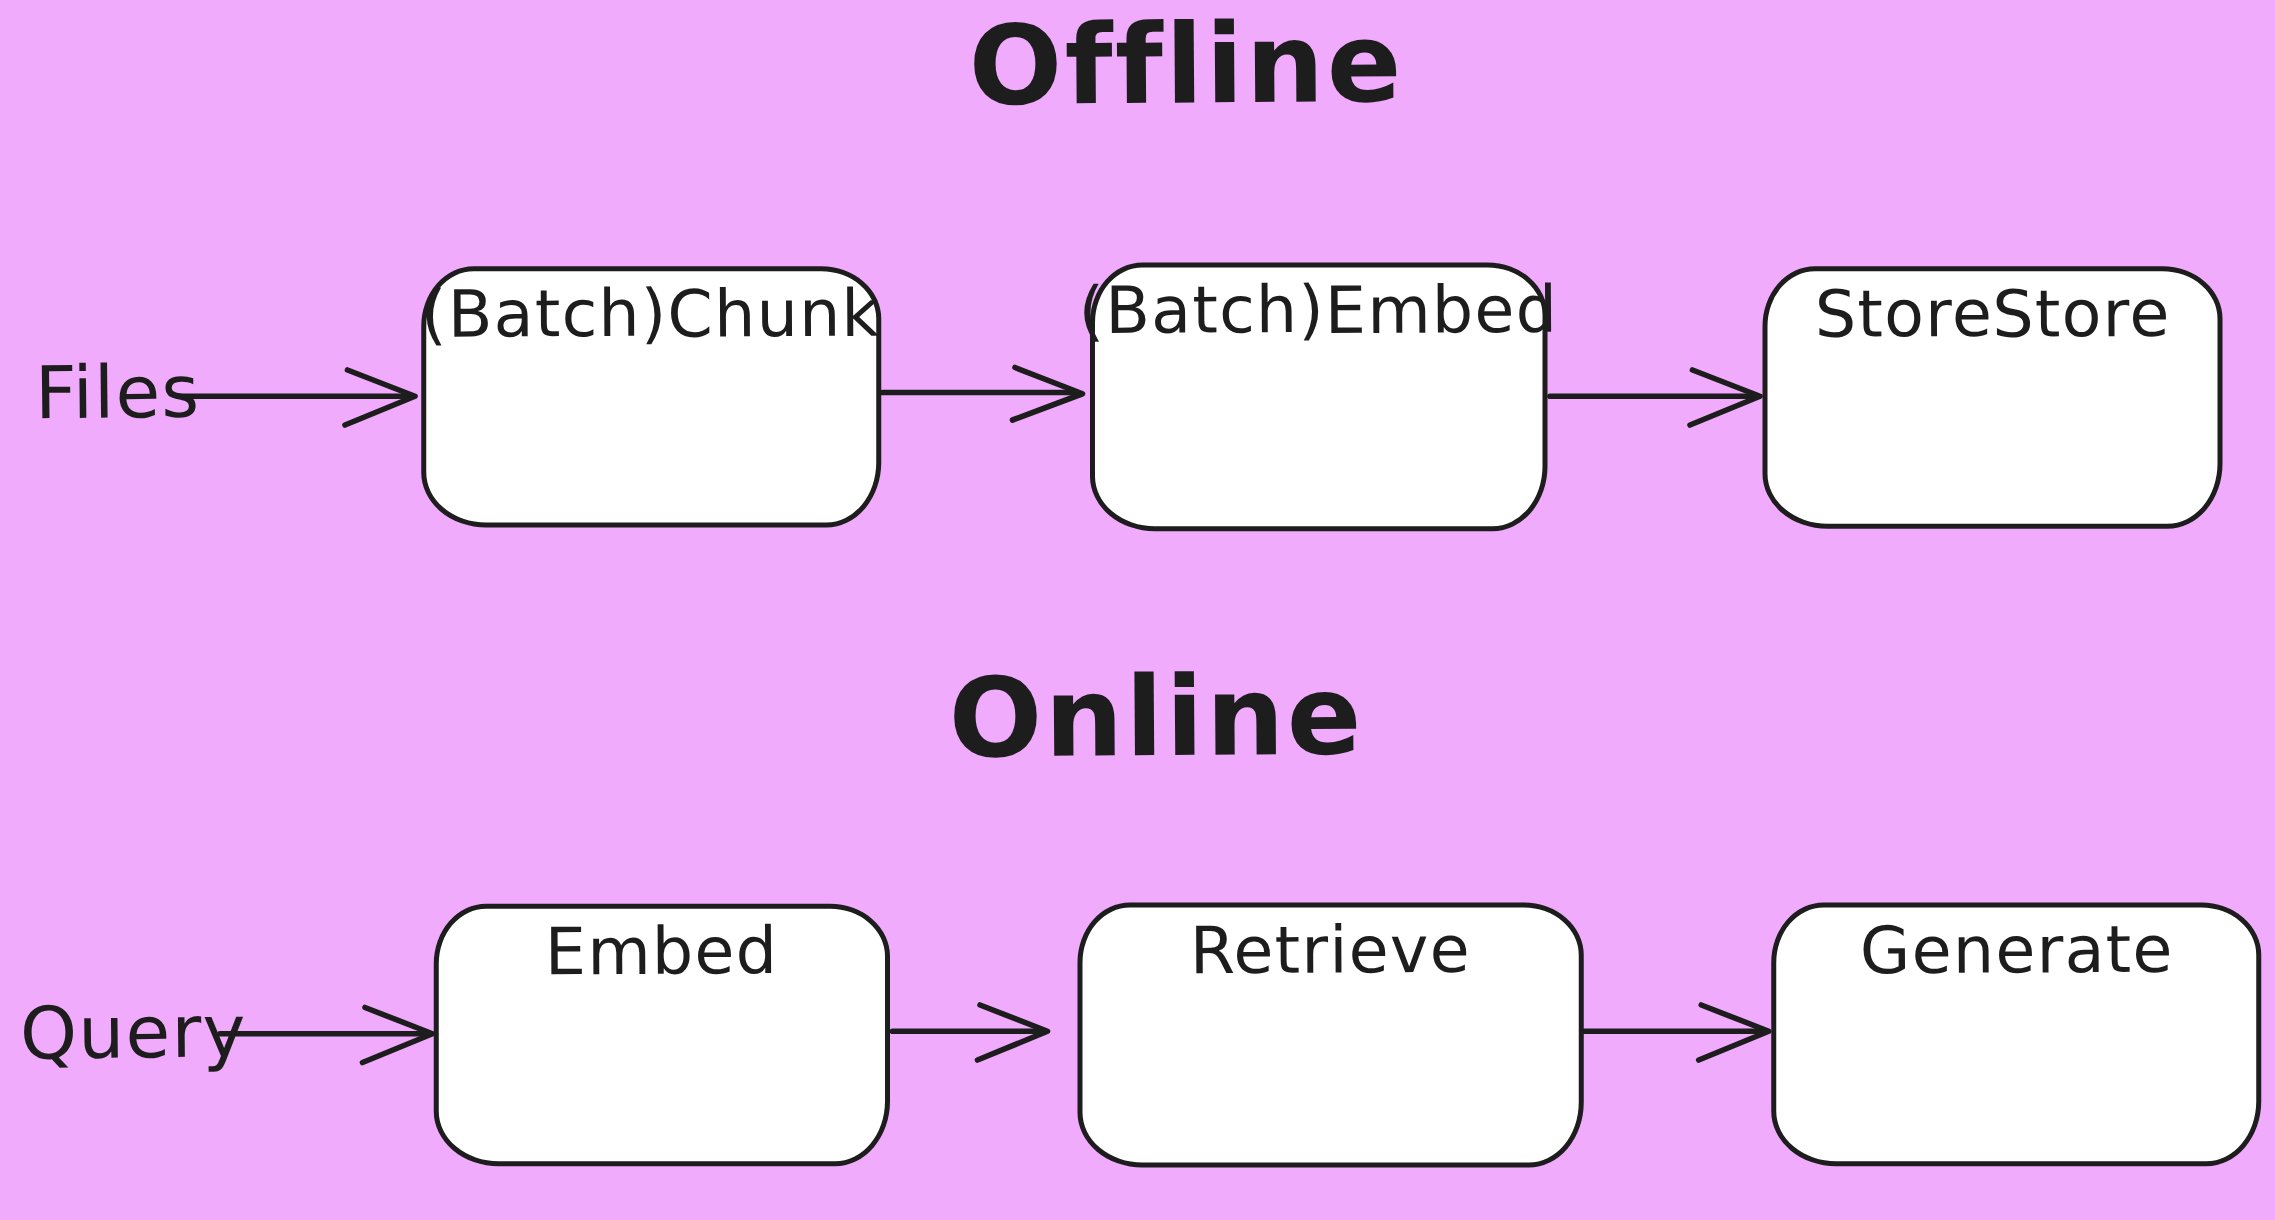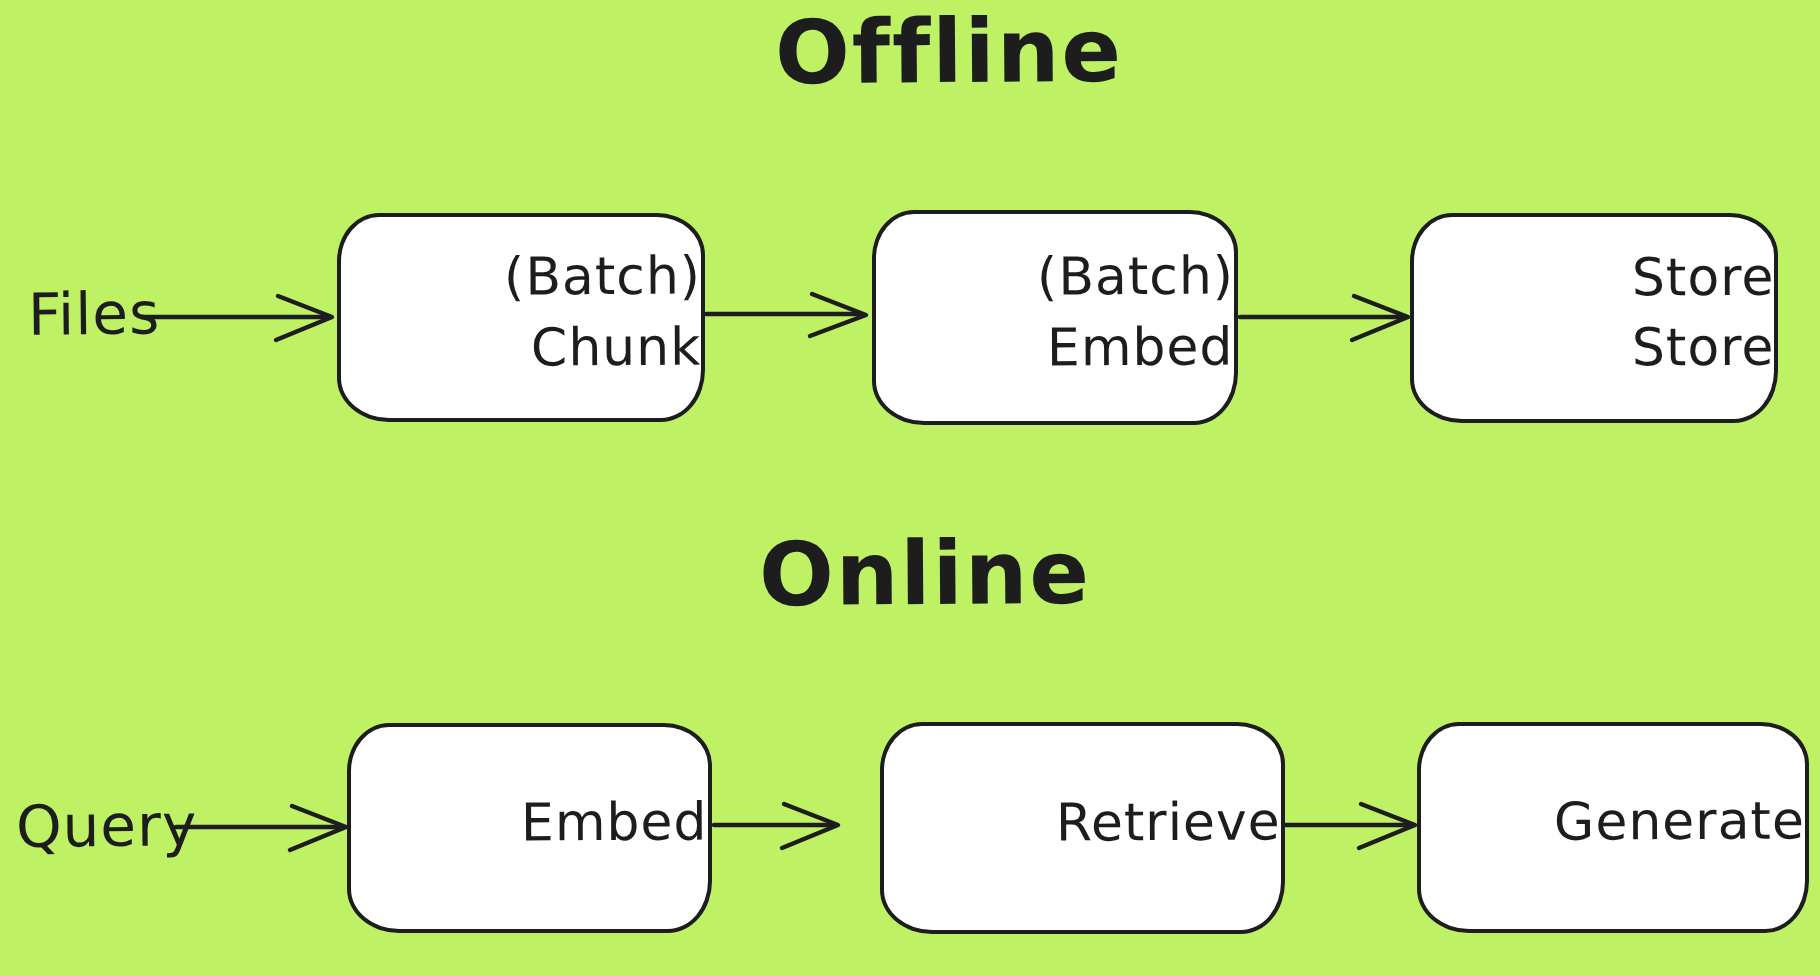--- a/index.html
+++ b/index.html
@@ -4,21 +4,21 @@
 <style>
   html, body {
     margin: 0;
     padding: 0;
     background: #ffffff;
   }
   .canvas {
     position: relative;
     width: 1820px;
     height: 976px;
-    background: #bef264;
+    background: #f0abfc;
     overflow: hidden;
     font-family: "DejaVu Sans", "Liberation Sans", sans-serif;
     color: #1d1d1d;
   }
   .arrows-layer {
     position: absolute;
     left: 0;
     top: 0;
     width: 1820px;
     height: 976px;
@@ -48,42 +48,42 @@
   }
   .label-files { left: 28px; top: 280px; }
   .label-query { left: 16px; top: 792px; }
 
   .node-box {
     position: absolute;
     border: 4px solid #1d1d1d;
     border-radius: 42px 48px 44px 52px / 48px 42px 52px 44px;
     background: #ffffff;
     display: flex;
-    flex-direction: column;
-    align-items: flex-end;
+    flex-direction: row;
+    align-items: flex-start;
     justify-content: center;
     box-sizing: border-box;
     padding-bottom: 12px;
   }
   .node-line {
     font-size: 52px;
     font-weight: 500;
     letter-spacing: 1px;
     line-height: 1.35;
     white-space: nowrap;
     color: #1d1d1d;
     transform: rotate(-0.3deg);
   }
   .node-line:empty { display: none; }
 
   .box-chunk    { left: 337px; top: 213px; width: 368px; height: 209px; }
   .box-bembed   { left: 872px; top: 210px; width: 366px; height: 215px; }
   .box-store    { left: 1410px; top: 213px; width: 368px; height: 210px; }
   .box-embed    { left: 347px; top: 723px; width: 365px; height: 210px; }
-  .box-retrieve { left: 880px; top: 722px; width: 405px; height: 212px; }
+  .box-retrieve { left: 862px; top: 722px; width: 405px; height: 212px; }
   .box-generate { left: 1417px; top: 722px; width: 392px; height: 211px; }
 
   .arrow-stroke {
     stroke: #1d1d1d;
     stroke-width: 4.5;
     fill: none;
     stroke-linecap: round;
     stroke-linejoin: round;
   }
 </style>

